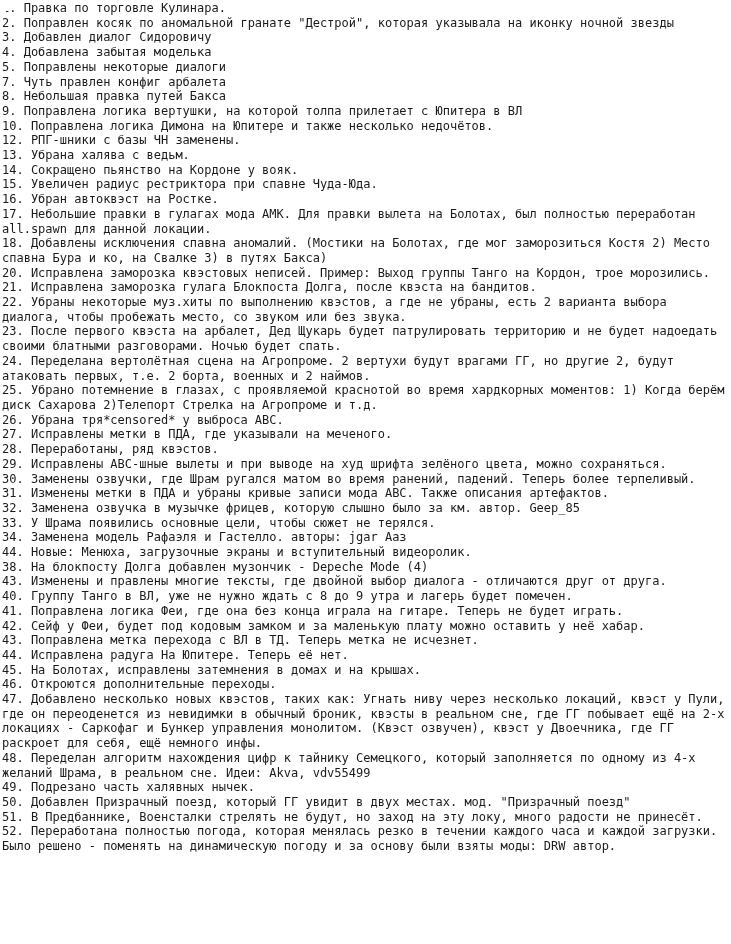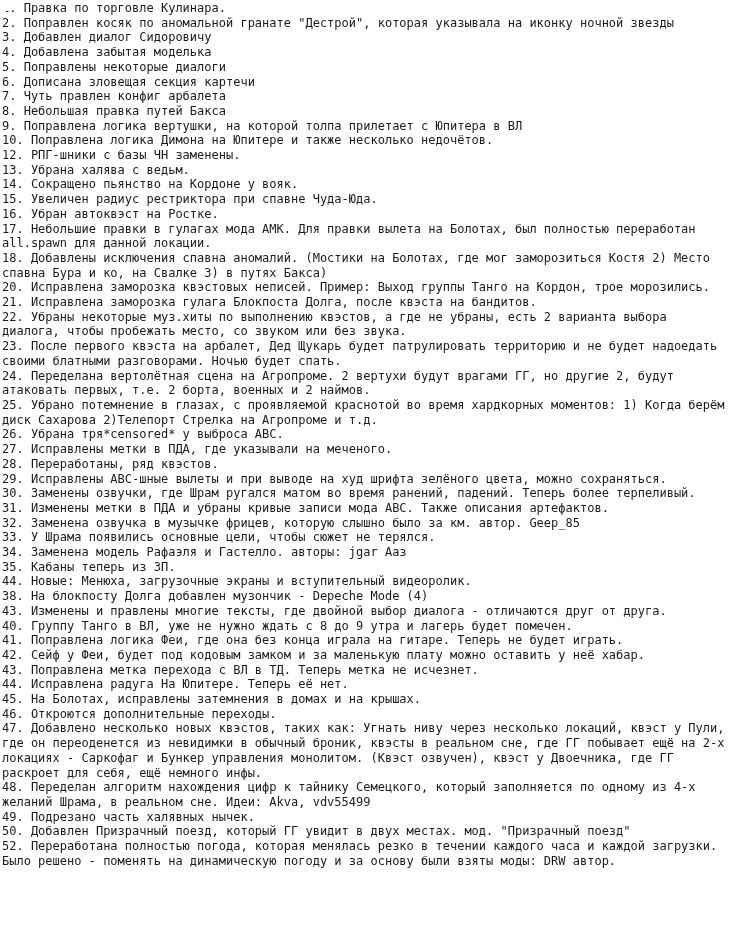--- a/index.html
+++ b/index.html
@@ -32,21 +32,20 @@
 </head>
 <body>
 
 <div class="document-canvas" style="background: rgb(255, 255, 255);">
   <div class="changelog-list" style="color: rgb(27, 27, 27);">
       <div class="changelog-item">1. Правка по торговле Кулинара.</div>
       <div class="changelog-item">2. Поправлен косяк по аномальной гранате "Дестрой", которая указывала на иконку ночной звезды</div>
       <div class="changelog-item">3. Добавлен диалог Сидоровичу</div>
       <div class="changelog-item">4. Добавлена забытая моделька</div>
       <div class="changelog-item">5. Поправлены некоторые диалоги</div>
-      <div class="changelog-item">6. Дописана зловещая секция картечи</div>
       <div class="changelog-item">7. Чуть правлен конфиг арбалета</div>
       <div class="changelog-item">8. Небольшая правка путей Бакса</div>
       <div class="changelog-item">9. Поправлена логика вертушки, на которой толпа прилетает с Юпитера в ВЛ</div>
       <div class="changelog-item">10. Поправлена логика Димона на Юпитере и также несколько недочётов.</div>
       <div class="changelog-item">12. РПГ-шники с базы ЧН заменены.</div>
       <div class="changelog-item">13. Убрана халява с ведьм.</div>
       <div class="changelog-item">14. Сокращено пьянство на Кордоне у вояк.</div>
       <div class="changelog-item">15. Увеличен радиус рестриктора при спавне Чуда-Юда.</div>
       <div class="changelog-item">16. Убран автоквэст на Ростке.</div>
       <div class="changelog-item">17. Небольшие правки в гулагах мода АМК. Для правки вылета на Болотах, был полностью переработан all.spawn для данной локации.</div>
@@ -59,30 +58,30 @@
       <div class="changelog-item">25. Убрано потемнение в глазах, с проявляемой краснотой во время хардкорных моментов: 1) Когда берём диск Сахарова 2)Телепорт Стрелка на Агропроме и т.д.</div>
       <div class="changelog-item">26. Убрана тря*censored* у выброса АВС.</div>
       <div class="changelog-item">27. Исправлены метки в ПДА, где указывали на меченого.</div>
       <div class="changelog-item">28. Переработаны, ряд квэстов.</div>
       <div class="changelog-item">29. Исправлены АВС-шные вылеты и при выводе на худ шрифта зелёного цвета, можно сохраняться.</div>
       <div class="changelog-item">30. Заменены озвучки, где Шрам ругался матом во время ранений, падений. Теперь более терпеливый.</div>
       <div class="changelog-item">31. Изменены метки в ПДА и убраны кривые записи мода АВС. Также описания артефактов.</div>
       <div class="changelog-item">32. Заменена озвучка в музычке фрицев, которую слышно было за км. автор. Geep_85</div>
       <div class="changelog-item">33. У Шрама появились основные цели, чтобы сюжет не терялся.</div>
       <div class="changelog-item">34. Заменена модель Рафаэля и Гастелло. авторы: jgar Ааз</div>
-      <div class="changelog-item">35. Кабаны теперь из ЗП.</div>
       <div class="changelog-item">44. Новые: Менюха, загрузочные экраны и вступительный видеоролик.</div>
       <div class="changelog-item">38. На блокпосту Долга добавлен музончик - Depeche Mode (4)</div>
       <div class="changelog-item">43. Изменены и правлены многие тексты, где двойной выбор диалога - отличаются друг от друга.</div>
       <div class="changelog-item">40. Группу Танго в ВЛ, уже не нужно ждать с 8 до 9 утра и лагерь будет помечен.</div>
       <div class="changelog-item">41. Поправлена логика Феи, где она без конца играла на гитаре. Теперь не будет играть.</div>
       <div class="changelog-item">42. Сейф у Феи, будет под кодовым замком и за маленькую плату можно оставить у неё хабар.</div>
       <div class="changelog-item">43. Поправлена метка перехода с ВЛ в ТД. Теперь метка не исчезнет.</div>
       <div class="changelog-item">44. Исправлена радуга На Юпитере. Теперь её нет.</div>
       <div class="changelog-item">45. На Болотах, исправлены затемнения в домах и на крышах.</div>
       <div class="changelog-item">46. Откроются дополнительные переходы.</div>
       <div class="changelog-item">47. Добавлено несколько новых квэстов, таких как: Угнать ниву через несколько локаций, квэст у Пули, где он переоденется из невидимки в обычный броник, квэсты в реальном сне, где ГГ побывает ещё на 2-х локациях - Саркофаг и Бункер управления монолитом. (Квэст озвучен), квэст у Двоечника, где ГГ раскроет для себя, ещё немного инфы.</div>
       <div class="changelog-item">48. Переделан алгоритм нахождения цифр к тайнику Семецкого, который заполняется по одному из 4-х желаний Шрама, в реальном сне. Идеи: Akva, vdv55499</div>
       <div class="changelog-item">49. Подрезано часть халявных нычек.</div>
       <div class="changelog-item">50. Добавлен Призрачный поезд, который ГГ увидит в двух местах. мод. "Призрачный поезд"</div>
+      <div class="changelog-item">51. В Предбаннике, Военсталки стрелять не будут, но заход на эту локу, много радости не принесёт.</div>
       <div class="changelog-item">52. Переработана полностью погода, которая менялась резко в течении каждого часа и каждой загрузки. Было решено - поменять на динамическую погоду и за основу были взяты моды: DRW автор.</div>
     </div>
 </div>
 
 </body></html>

